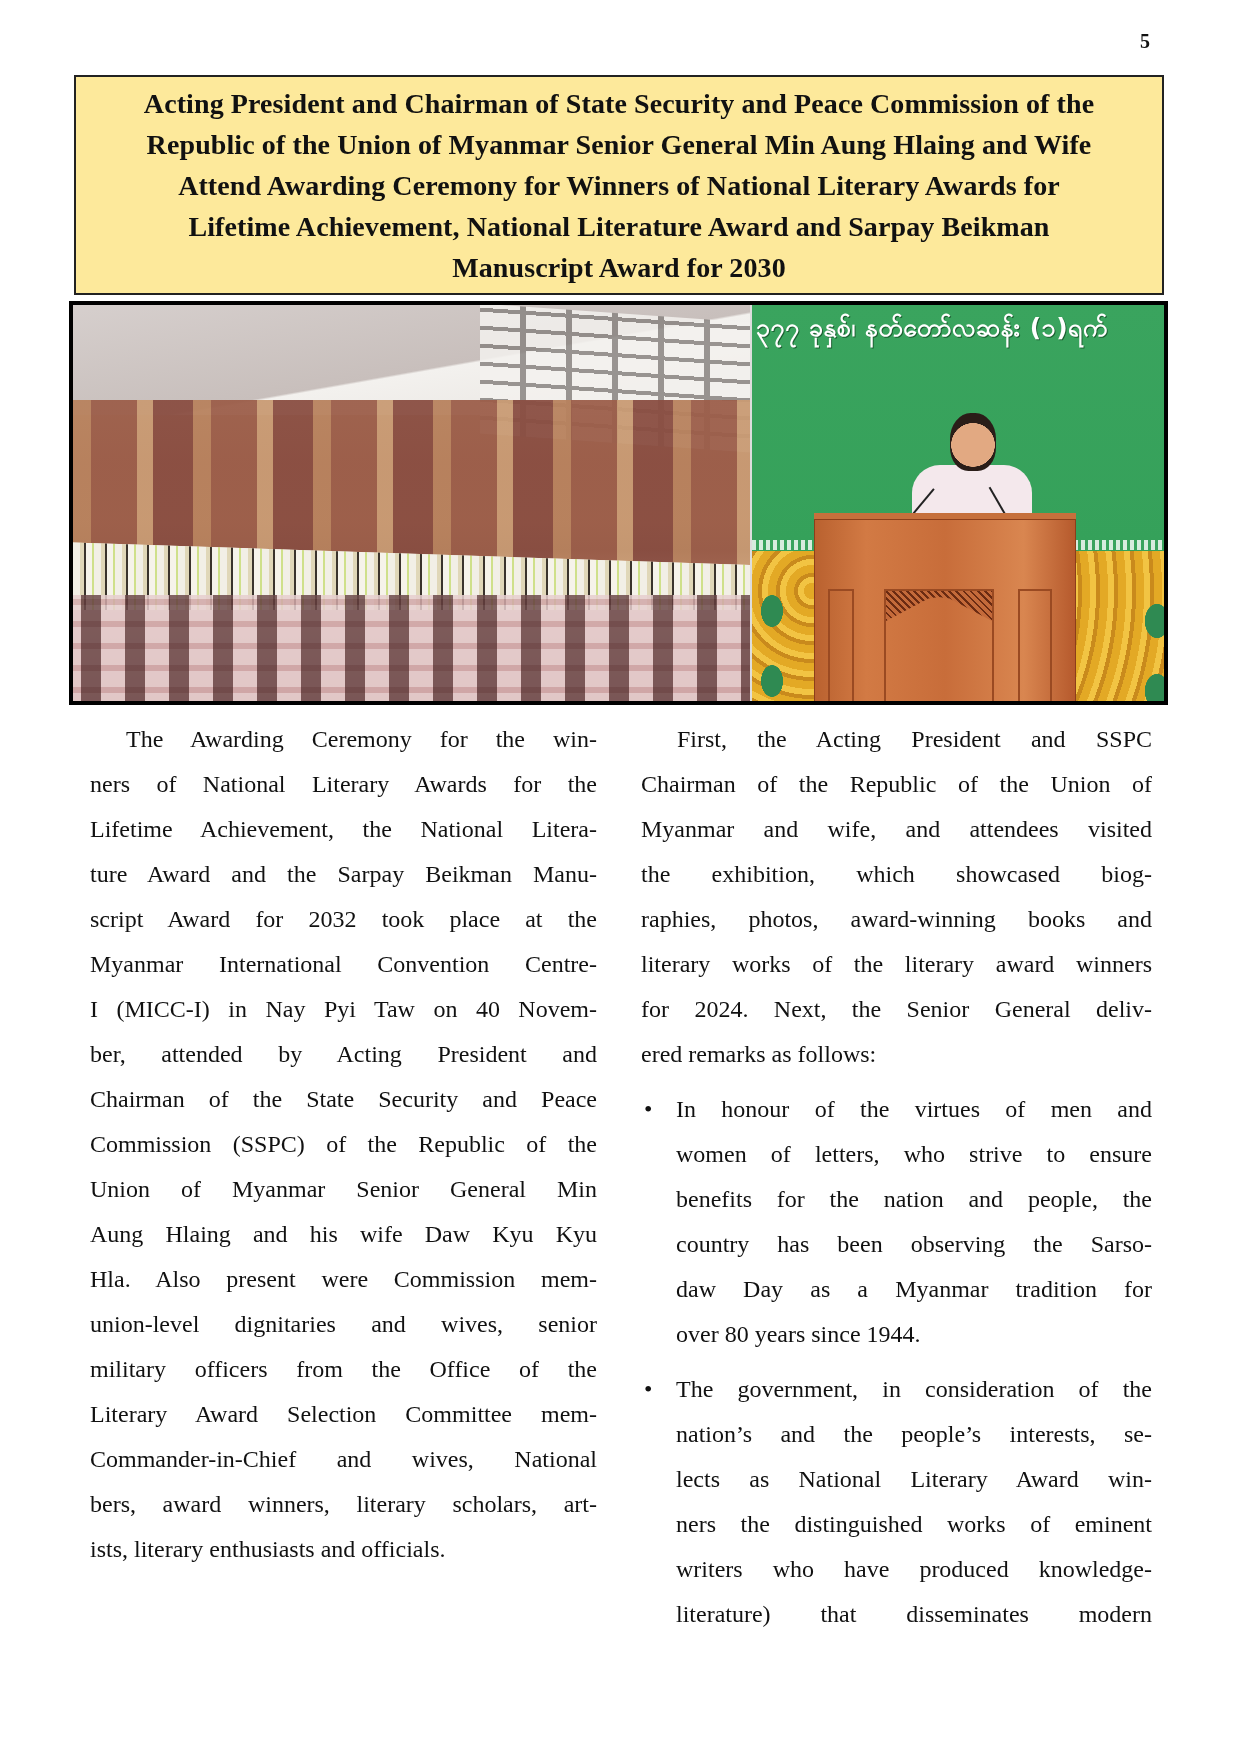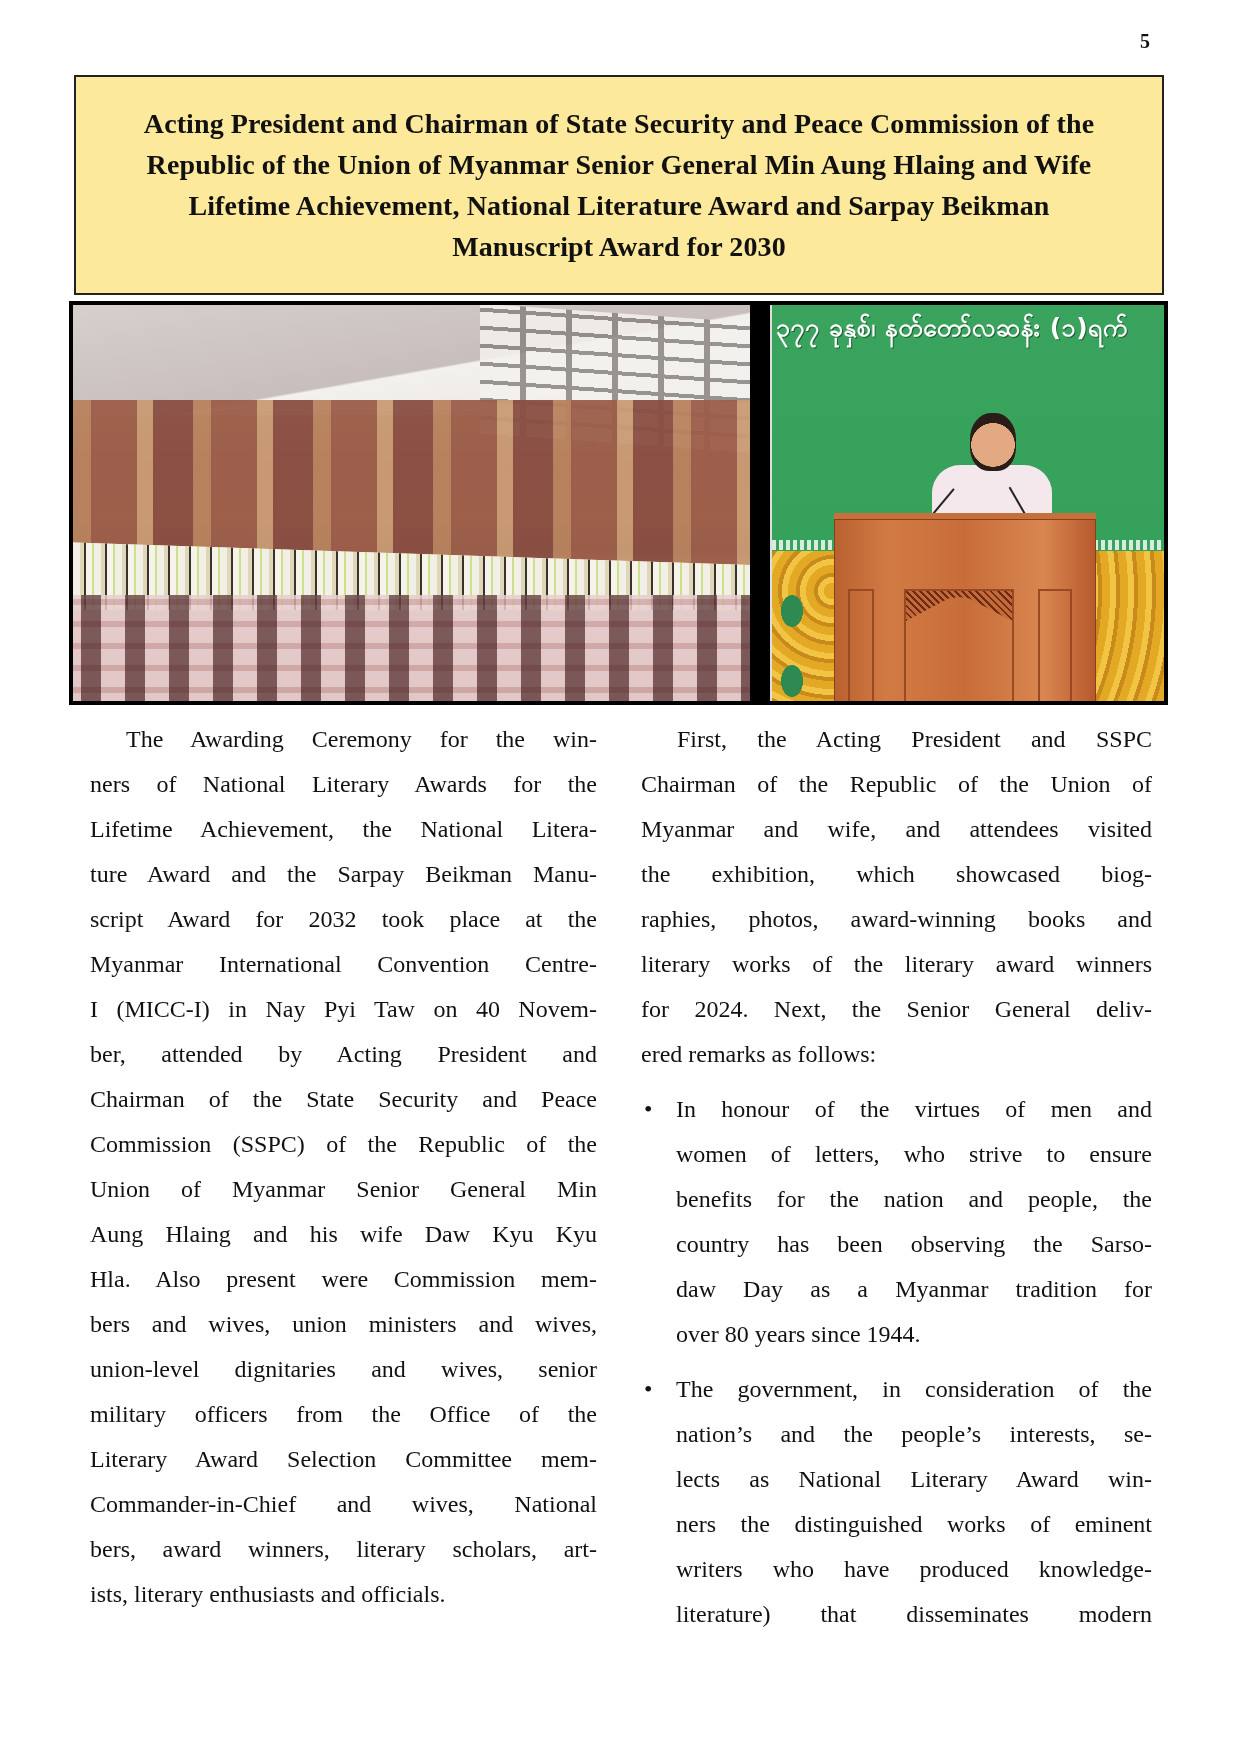--- a/index.html
+++ b/index.html
@@ -5,21 +5,21 @@
   html, body { margin:0; padding:0; background:#ffffff; }
   body { width:1241px; height:1755px; position:relative; overflow:hidden;
          font-family:"Liberation Serif","DejaVu Serif",serif; color:#111; }
   .page-num { position:absolute; left:1140px; top:30px; font-weight:bold; font-size:20px; }
   .title-box { position:absolute; left:74px; top:75px; width:1090px; height:220px;
                background:#fde99b; border:2px solid #222; box-sizing:border-box;
                display:flex; align-items:center; justify-content:center; text-align:center; }
   .title { margin:12px; font-size:28px; font-weight:bold; line-height:41px; letter-spacing:0.1px; }
   .title span { display:block; white-space:nowrap; }
   .photo-frame { position:absolute; left:69px; top:301px; width:1099px; height:404px;
-                 border:4px solid #000; box-sizing:border-box; overflow:hidden; background:#000; display:flex;gap:20px; }
+                 border:4px solid #000; box-sizing:border-box; overflow:hidden; background:#000; display:flex; }
   .photo-left { position:relative; width:677px; height:100%; overflow:hidden;
                 background:linear-gradient(#cfc5c2 0%, #bfb4b1 14%, #e9e6e2 18%, #c9aa8c 28%, #a46a52 40%, #b07a56 55%, #6a4a3a 62%, #e3dad6 68%, #d8b9b6 78%, #c49a98 100%); }
   .ceiling { position:absolute; left:0; top:0; width:100%; height:110px;
              background:linear-gradient(170deg,#d6cfcd 0%,#c8bfbc 55%,#f3f1ee 56%,#e7e3df 100%); }
   .ceiling-grid { position:absolute; right:0; top:8px; width:270px; height:130px;
                   background:
                    repeating-linear-gradient(0deg, transparent 0 14px, #8a8582 14px 18px),
                    repeating-linear-gradient(90deg, #f4f2ef 0 40px, #8a8582 40px 46px);
                   opacity:0.85; transform:skewY(4deg); }
   .walls { position:absolute; left:0; top:95px; width:100%; height:170px;
@@ -79,20 +79,21 @@
 </style>
 </head>
 <body>
 
 <div class="page-num">5</div>
 
 <div class="title-box">
   <h1 class="title">
     <span>Acting President and Chairman of State Security and Peace Commission of the</span>
     <span>Republic of the Union of Myanmar Senior General Min Aung Hlaing and Wife</span>
+    <span>Attend Awarding Ceremony for Winners of National Literary Awards for</span>
     <span>Lifetime Achievement, National Literature Award and Sarpay Beikman</span>
     <span>Manuscript Award for 2030</span>
   </h1>
 </div>
 
 <div class="photo-frame">
   <div class="photo-left">
     <div class="ceiling"></div>
     <div class="ceiling-grid"></div>
     <div class="walls"></div>
@@ -123,21 +124,20 @@
   <span class="line">ture Award and the Sarpay Beikman Manu-</span>
   <span class="line">script Award for 2032 took place at the</span>
   <span class="line">Myanmar International Convention Centre-</span>
   <span class="line">I (MICC-I) in Nay Pyi Taw on 40 Novem-</span>
   <span class="line">ber, attended by Acting President and</span>
   <span class="line">Chairman of the State Security and Peace</span>
   <span class="line">Commission (SSPC) of the Republic of the</span>
   <span class="line">Union of Myanmar Senior General Min</span>
   <span class="line">Aung Hlaing and his wife Daw Kyu Kyu</span>
   <span class="line">Hla. Also present were Commission mem-</span>
-  <span class="line">bers and wives, union ministers and wives,</span>
   <span class="line">union-level dignitaries and wives, senior</span>
   <span class="line">military officers from the Office of the</span>
   <span class="line">Literary Award Selection Committee mem-</span>
   <span class="line">Commander-in-Chief and wives, National</span>
   <span class="line">bers, award winners, literary scholars, art-</span>
   <span class="line last">ists, literary enthusiasts and officials.</span>
 </div>
 
 <div class="col right">
   <span class="line indent">First, the Acting President and SSPC</span>

